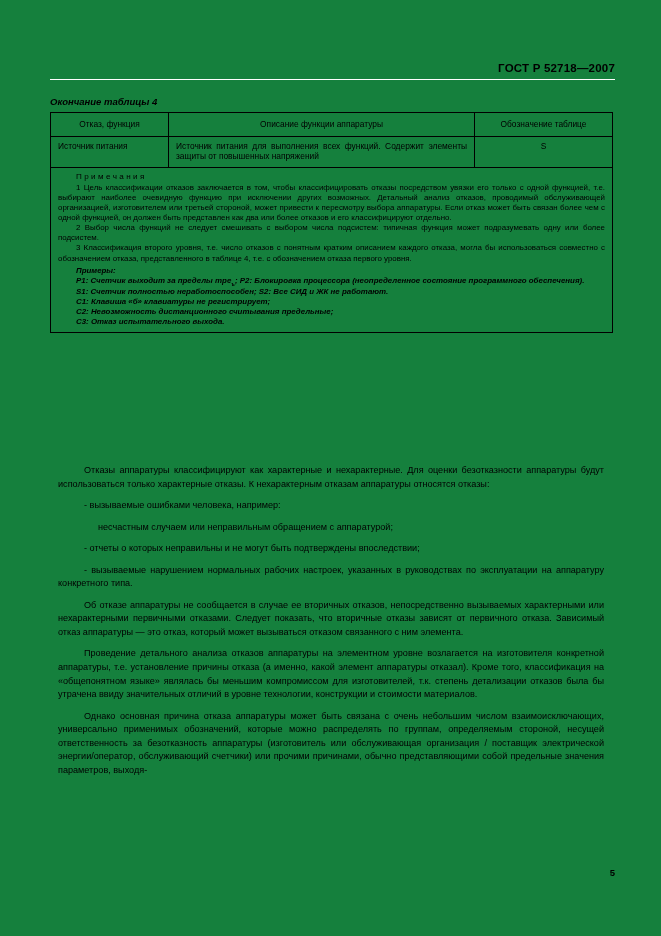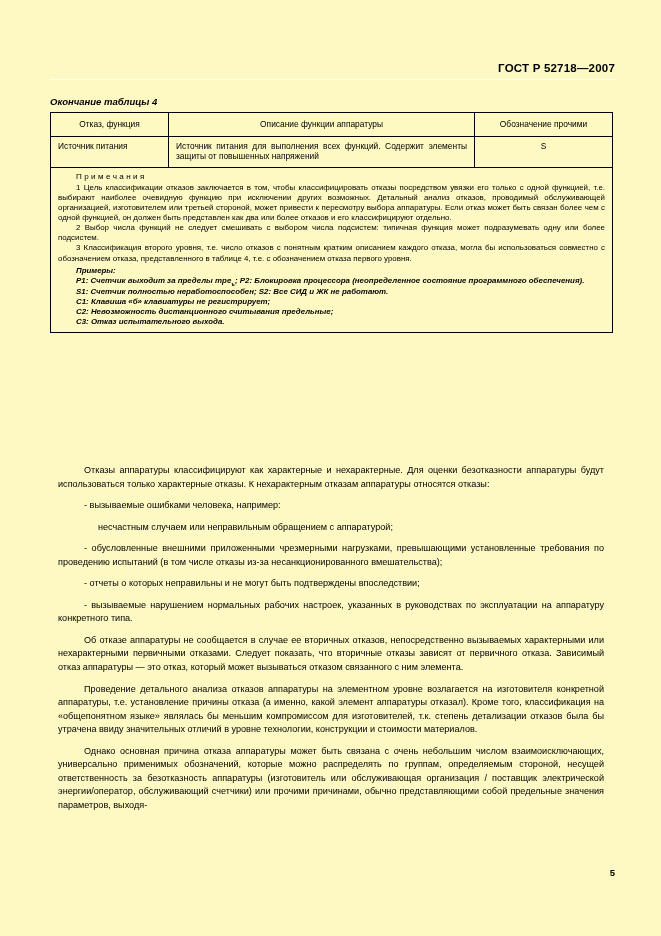--- a/index.html
+++ b/index.html
@@ -8,21 +8,21 @@
     background: #ffffff;
   }
   body {
     font-family: "Liberation Sans", sans-serif;
     color: #000000;
   }
   #page {
     position: relative;
     width: 661px;
     height: 936px;
-    background: #fef9c3;
+    background: #15803d;
     overflow: hidden;
     box-sizing: border-box;
   }
 
   
   .doc-header {
     position: absolute;
     top: 62px;
     left: 50px;
     right: 46px;
@@ -176,21 +176,21 @@
   <table class="failure-table">
     <colgroup>
       <col class="col-func">
       <col class="col-desc">
       <col class="col-code">
     </colgroup>
     <thead>
       <tr>
         <th>Отказ, функция</th>
         <th>Описание функции аппаратуры</th>
-        <th>Обозначение прочими</th>
+        <th>Обозначение таблице</th>
       </tr>
     </thead>
     <tbody>
       <tr>
         <td>Источник питания</td>
         <td class="cell-desc"><span>Источник питания для выполнения всех функций. Содержит элементы защиты от повышенных напряжений</span></td>
         <td class="cell-code">S</td>
       </tr>
       <tr>
         <td class="notes-cell" colspan="3">
@@ -208,21 +208,20 @@
             </div>
         </td>
       </tr>
     </tbody>
   </table>
 
   <div class="body-flow">
     <p>Отказы аппаратуры классифицируют как характерные и нехарактерные. Для оценки безотказности аппаратуры будут использоваться только характерные отказы. К нехарактерным отказам аппаратуры относятся отказы:</p>
     <p class="dash">- вызываемые ошибками человека, например:</p>
     <p class="cont">несчастным случаем или неправильным обращением с аппаратурой;</p>
-    <p class="dash">- обусловленные внешними приложенными чрезмерными нагрузками, превышающими установленные требования по проведению испытаний (в том числе отказы из-за несанкционированного вмешательства);</p>
     <p class="dash">- отчеты о которых неправильны и не могут быть подтверждены впоследствии;</p>
     <p class="dash">- вызываемые нарушением нормальных рабочих настроек, указанных в руководствах по эксплуатации на аппаратуру конкретного типа.</p>
     <p>Об отказе аппаратуры не сообщается в случае ее вторичных отказов, непосредственно вызываемых характерными или нехарактерными первичными отказами. Следует показать, что вторичные отказы зависят от первичного отказа. Зависимый отказ аппаратуры — это отказ, который может вызываться отказом связанного с ним элемента.</p>
 
 
     <p>Проведение детального анализа отказов аппаратуры на элементном уровне возлагается на изготовителя конкретной аппаратуры, т.е. установление причины отказа (а именно, какой элемент аппаратуры отказал). Кроме того, классификация на «общепонятном языке» являлась бы меньшим компромиссом для изготовителей, т.к. степень детализации отказов была бы утрачена ввиду значительных отличий в уровне технологии, конструкции и стоимости материалов.</p>
     <p>Однако основная причина отказа аппаратуры может быть связана с очень небольшим числом взаимоисключающих, универсально применимых обозначений, которые можно распределять по группам, определяемым стороной, несущей ответственность за безотказность аппаратуры (изготовитель или обслуживающая организация / поставщик электрической энергии/оператор, обслуживающий счетчики) или прочими причинами, обычно представляющими собой предельные значения параметров, выходя-</p>
   </div>
 
   <div class="page-number">5</div>

